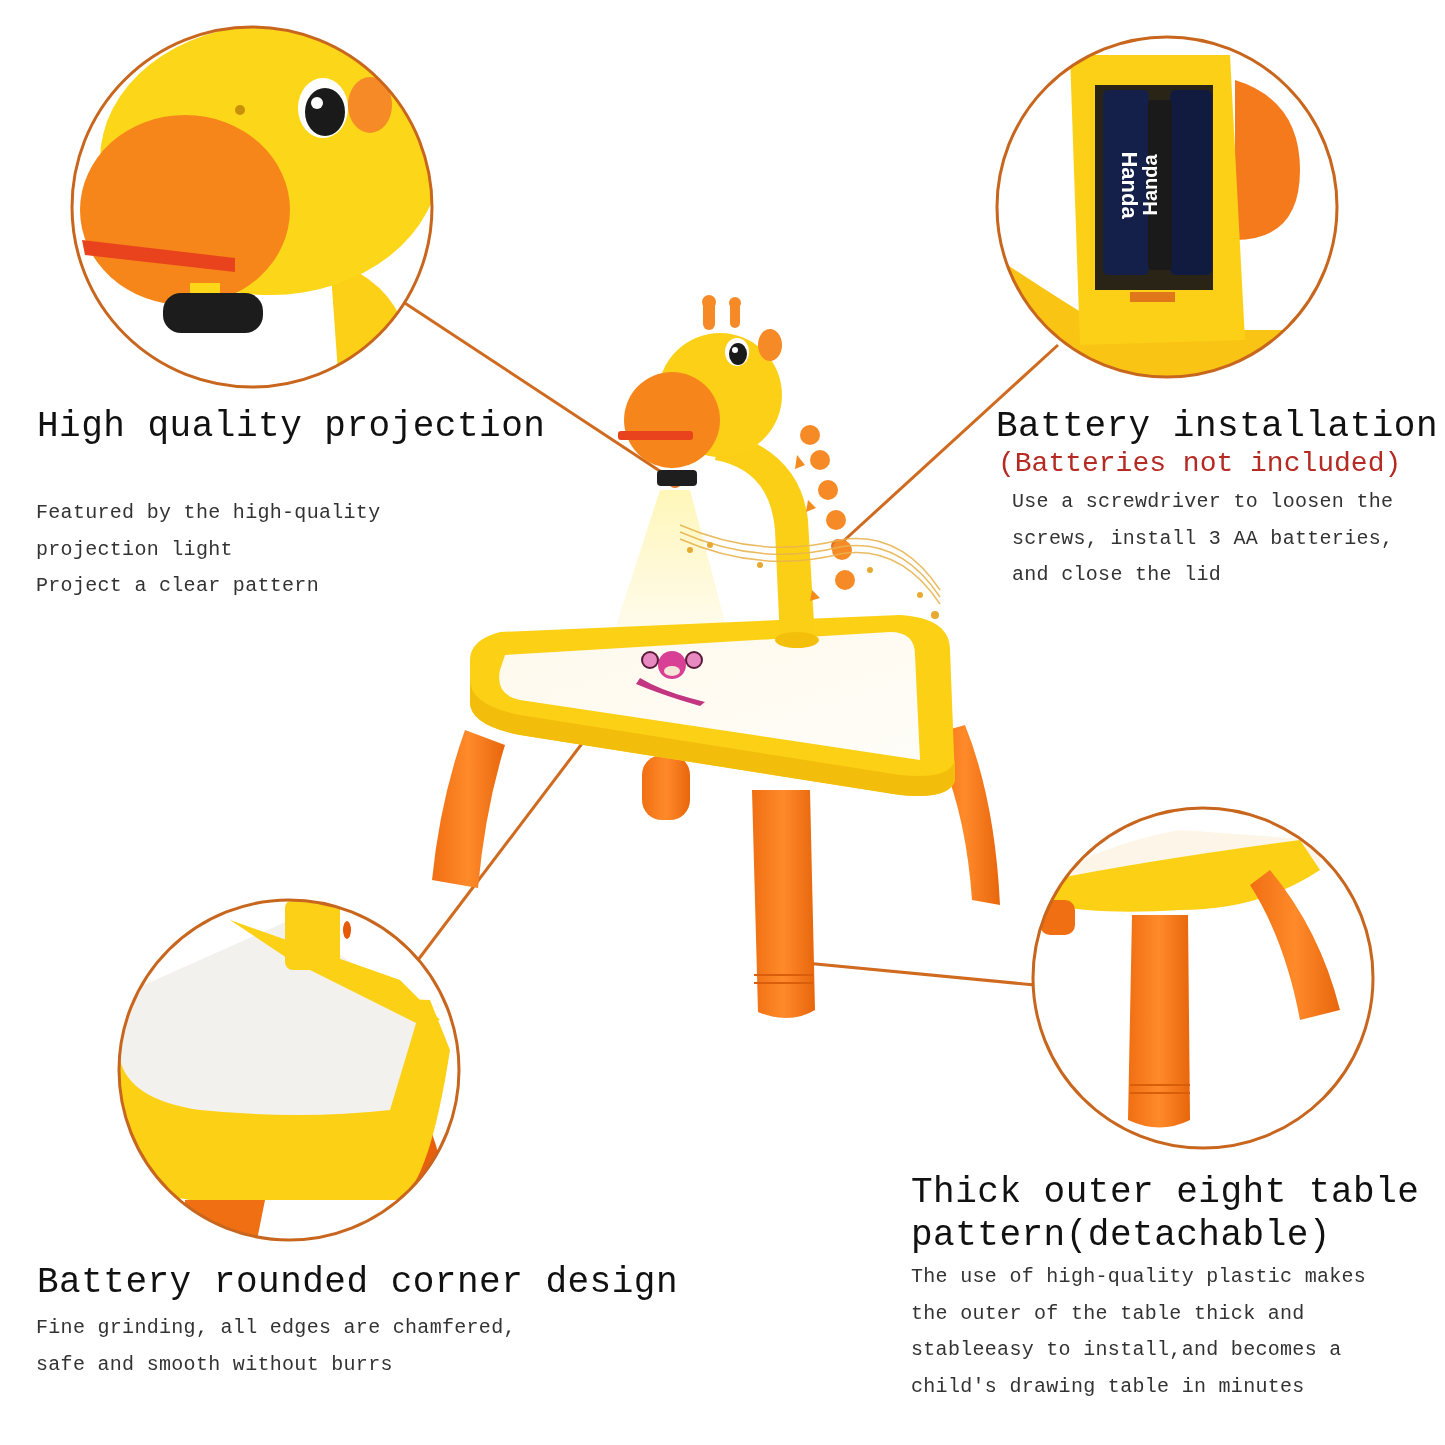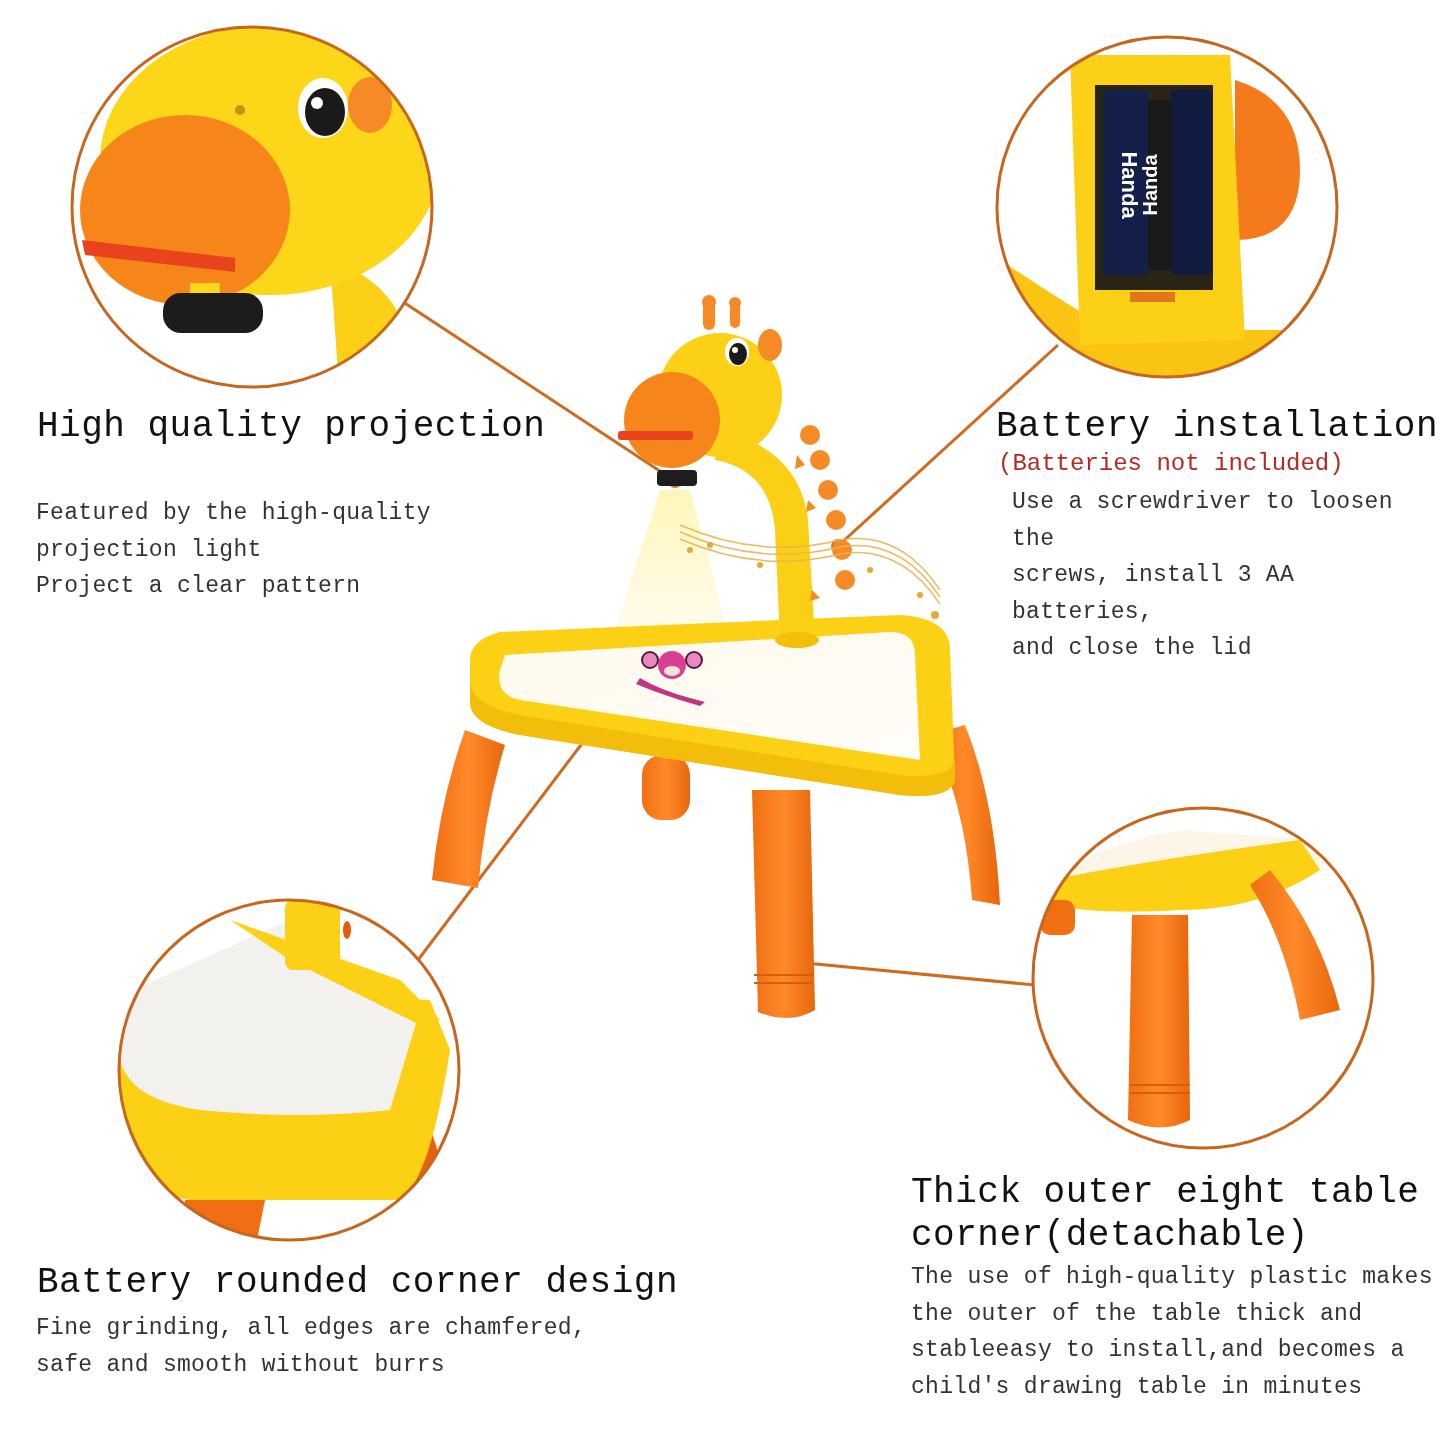--- a/index.html
+++ b/index.html
@@ -2,23 +2,23 @@
 <html><head>
 <meta charset="utf-8">
 <style>
   html, body { margin:0; padding:0; background:#ffffff; }
   body { width:1445px; height:1445px; position:relative; overflow:hidden;
          font-family:"DejaVu Serif", "Liberation Serif", serif; color:#111; }
   svg.scene { position:absolute; left:0; top:0; }
   .title { position:absolute; font-family:"Liberation Mono","DejaVu Sans Mono",monospace;
            font-size:36px; line-height:43px; color:#111; letter-spacing:0.5px; }
   .red { position:absolute; font-family:"Liberation Mono","DejaVu Sans Mono",monospace;
-         font-size:24px; line-height:30px; color:#b52a23;text-align:center; }
+         font-size:28px; line-height:30px; color:#b52a23;text-align:center; }
   .desc { position:absolute; font-family:"Liberation Mono","DejaVu Sans Mono",monospace;
-          font-size:23px; line-height:36.5px; color:#333; white-space:pre-line; letter-spacing:0.3px; }
+          font-size:20px; line-height:36.5px; color:#333; white-space:pre-line; letter-spacing:0.3px; }
 </style>
 </head>
 <body>
 
 <svg class="scene" width="1445" height="1445" viewBox="0 0 1445 1445">
   <defs>
     <clipPath id="c1">
         <circle cx="252" cy="207" r="180"></circle>
       </clipPath>
     <clipPath id="c2">
@@ -211,19 +211,19 @@
   <div class="title" style="left:37px; top:1261px;">
     <div>Battery rounded corner design</div>
   </div>
   <div class="desc" style="left:36px; top:1310px;">Fine grinding, all edges are chamfered,
 safe and smooth without burrs</div>
 </section>
 
 <section>
   <div class="title" style="left:911px; top:1171px;">
     <div>Thick outer eight table</div>
-    <div>corner(detachable)</div>
+    <div>pattern(detachable)</div>
   </div>
   <div class="desc" style="left:911px; top:1259px;">The use of high-quality plastic makes
 the outer of the table thick and
 stableeasy to install,and becomes a
 child's drawing table in minutes</div>
 </section>
 
 </body></html>

